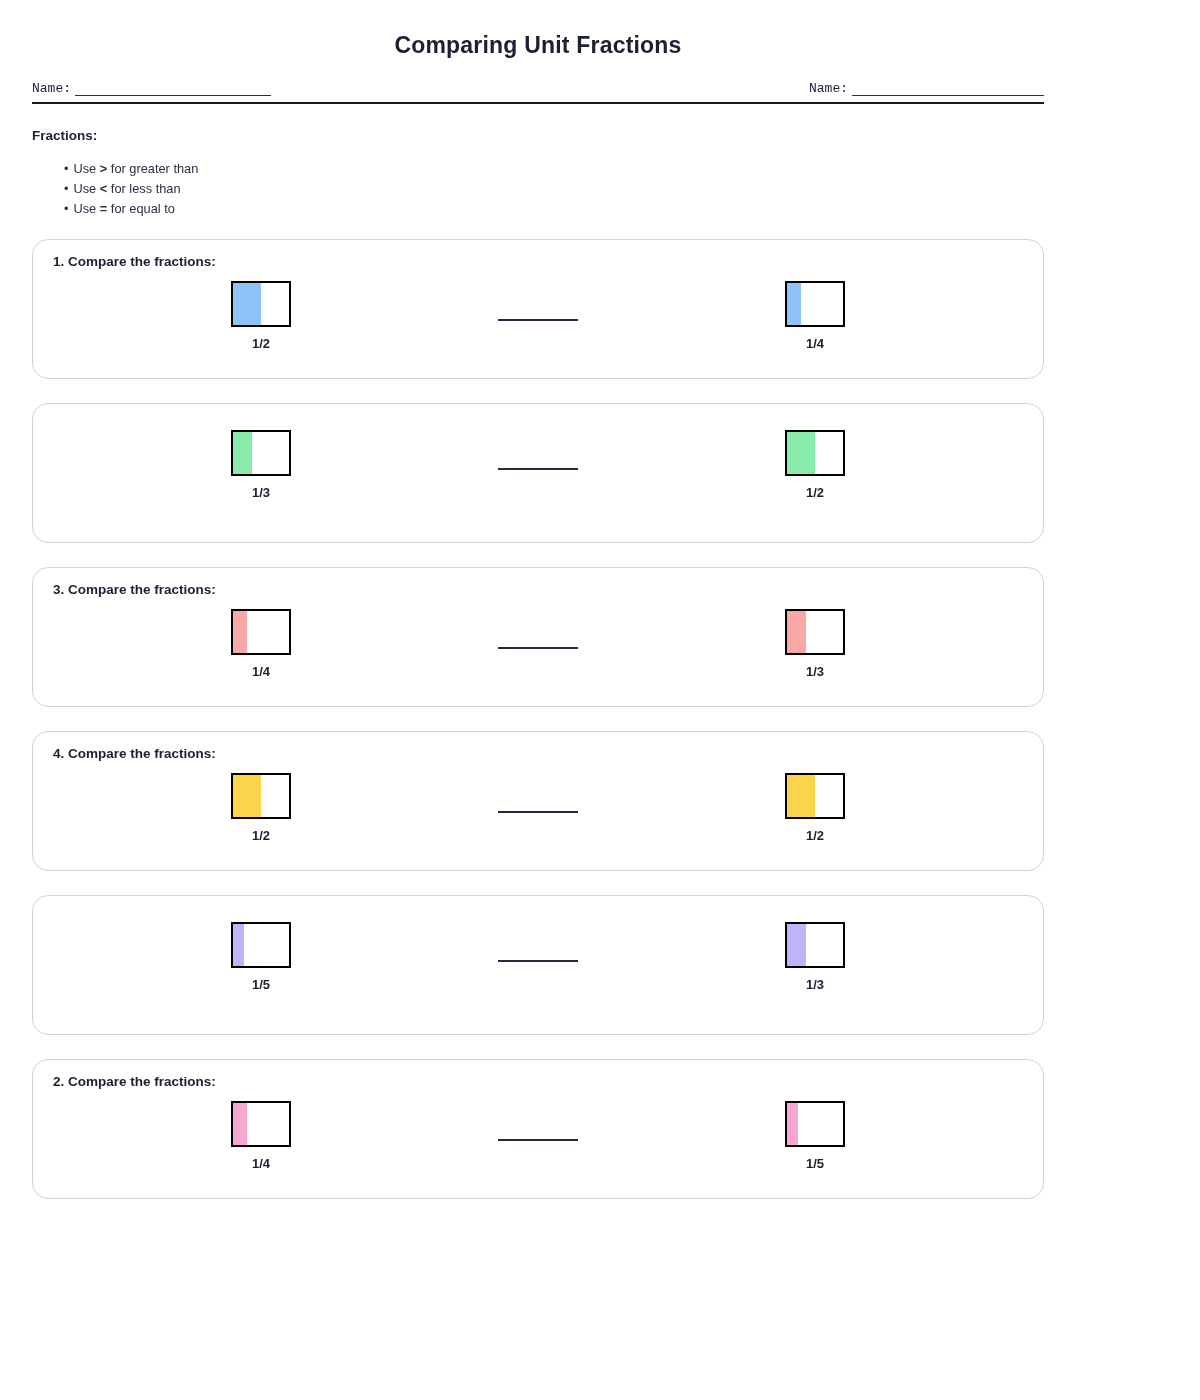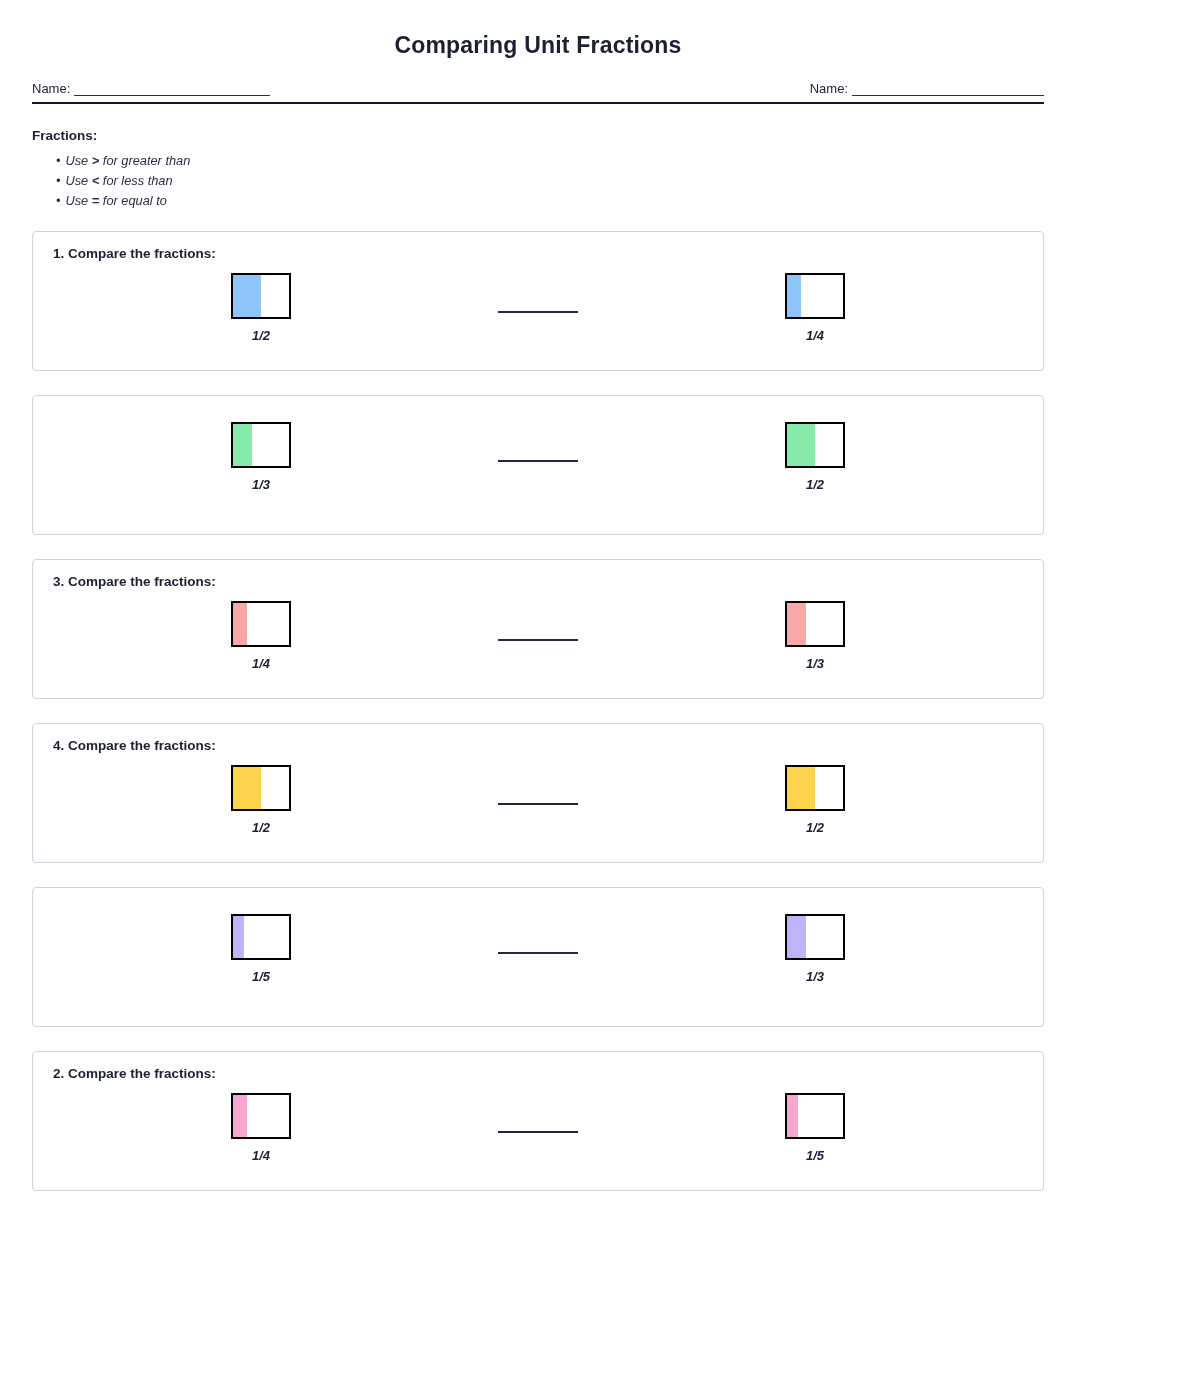--- a/index.html
+++ b/index.html
@@ -36,20 +36,21 @@
   }
 
   
   .idrow {
     display: flex;
     align-items: flex-end;
     justify-content: space-between;
     font-size: 13px;
     color: #1e2235;
     padding-bottom: 4px;
+    font-family: Liberation Mono, monospace;
   }
   .idfield {
     display: flex;
     align-items: flex-end;
     white-space: nowrap;
   }
   .idlabel {
     font-size: 13px;
     color: #20253a;
     padding-right: 4px;
@@ -72,41 +73,40 @@
   .remember {
     margin-top: 24px;
   }
   .remember-title {
     font-size: 13.5px;
     font-weight: bold;
     color: #1b2033;
     margin-bottom: 8px;
   }
   .remember-list {
-    margin: 8px;
+    margin: 16px;
     padding: 0;
     list-style: none;
-    font-style: italic;
   }
   .remember-list li {
     font-size: 12.8px;
     color: #2a2f44;
     line-height: 20px;
     padding-left: 16px;
   }
   .remember-list li .bullet { margin-right: 5px; }
   .remember-list li b { font-weight: bold; }
 
   
   .problems {
     margin-top: 20px;
   }
   .card {
     border: 1px solid #cfd3dc;
-    border-radius: 4px;
+    border-radius: 16px;
     background: #ffffff;
     box-sizing: border-box;
     height: 140px;
     margin-bottom: 24px;
     position: relative;
     padding: 14px 18px 4px 18px;
   }
   .card-title {
     font-size: 13.5px;
     font-weight: bold;
@@ -121,21 +121,20 @@
     align-items: flex-start;
     justify-content: space-between;
     padding: 0 150px;
     box-sizing: border-box;
   }
 
   .frac-unit {
     width: 120px;
     text-align: center;
     padding-top: 12px;
-    font-style: italic;
   }
 
   .bar {
     width: 60px;
     height: 46px;
     border: 2.4px solid #000000;
     background: #ffffff;
     box-sizing: border-box;
     margin: 0 auto;
     position: relative;

